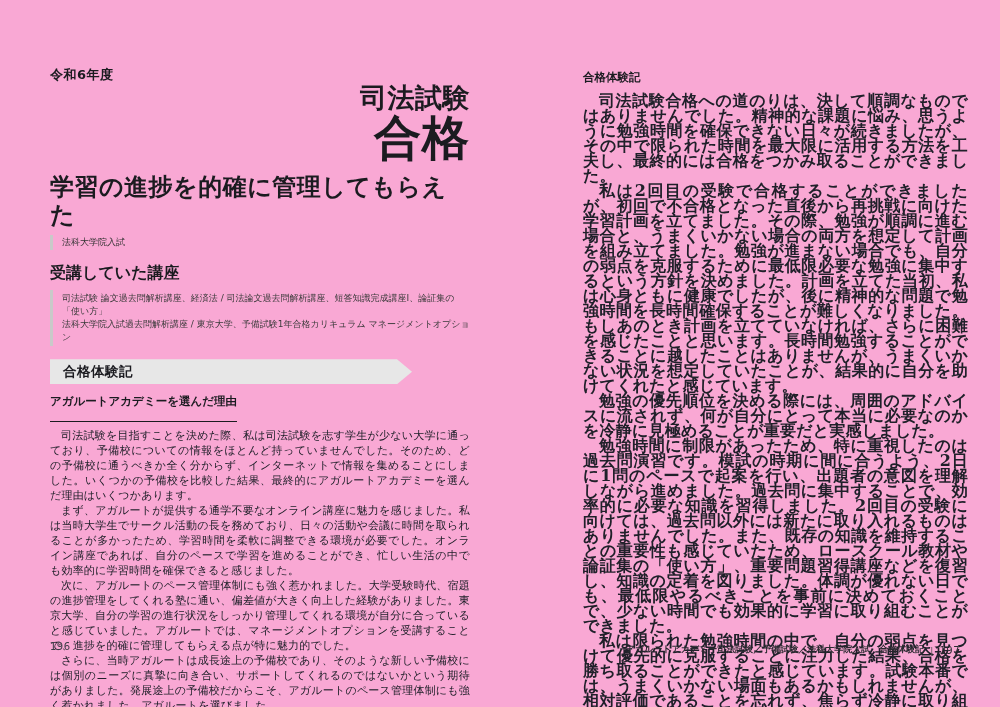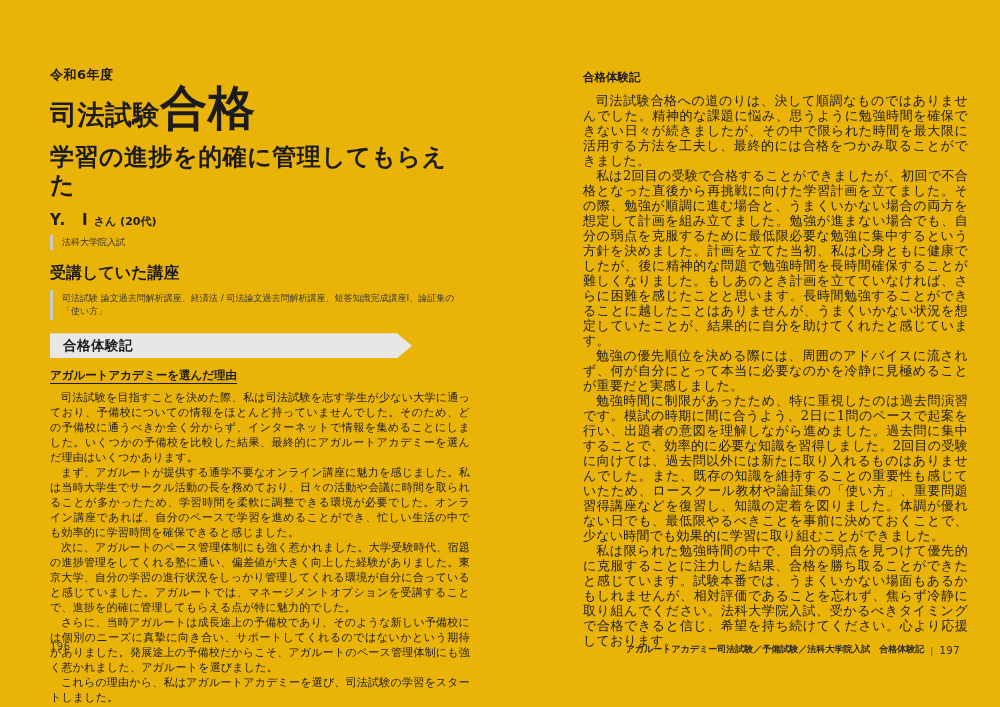--- a/index.html
+++ b/index.html
@@ -4,21 +4,21 @@
 <style>
   html, body {
     margin: 0;
     padding: 0;
     background: #ffffff;
   }
   .spread {
     position: relative;
     width: 1000px;
     height: 707px;
-    background: #eab308;
+    background: #f9a8d4;
     overflow: hidden;
     font-family: "DejaVu Sans", sans-serif;
     color: #1b1b20;
   }
 
   
   .left-page {
     position: absolute;
     left: 50px;
     top: 68px;
@@ -29,20 +29,21 @@
     font-weight: bold;
     letter-spacing: 0.5px;
     line-height: 1.1;
     font-family: "DejaVu Sans", sans-serif;
   }
   .title-row {
     display: flex;
     align-items: flex-end;
     margin-top: 2px;
     line-height: 1;
+    flex-direction: column;
   }
   .title-small {
     font-size: 27px;
     font-weight: bold;
     letter-spacing: 0.5px;
     font-family: "DejaVu Sans", sans-serif;
     padding-bottom: 3px;
   }
   .title-large {
     font-size: 47px;
@@ -108,21 +109,21 @@
     font-weight: bold;
     padding-left: 13px;
     letter-spacing: 0.5px;
   }
   .section-heading {
     margin-top: 10px;
     display: inline-block;
     font-size: 11.5px;
     font-weight: bold;
     border-bottom: 1.5px solid #1b1b20;
-    padding-bottom: 0;
+    padding-bottom: 12px;
   }
   .body-text {
     margin-top: 6px;
     width: 420px;
   }
   .body-text p {
     margin: 0;
     font-family: "DejaVu Serif", serif;
     font-size: 11px;
     line-height: 15px;
@@ -143,26 +144,27 @@
     font-size: 11.5px;
     font-weight: bold;
   }
   .right-body {
     margin-top: 8px;
     width: 385px;
   }
   .right-body p {
     margin: 0;
     font-family: "DejaVu Serif", serif;
-    font-size: 13px;
+    font-size: 16px;
     line-height: 15px;
     text-align: justify;
     text-indent: 1em;
     color: #20202a;
     letter-spacing: 0.2px;
+    font-weight: bold;
   }
 
   
   .footer-left {
     position: absolute;
     left: 50px;
     top: 641px;
     font-size: 10px;
     color: #3c3c46;
     letter-spacing: 0.5px;
@@ -197,31 +199,28 @@
 
     <div class="year-label">令和6年度</div>
 
     <div class="title-row">
       <span class="title-small">司法試験</span>
       <span class="title-large">合格</span>
     </div>
 
     <div class="subtitle">学習の進捗を的確に管理してもらえた</div>
 
-    <div class="person-line">
-      <span class="person-name">Y.　I</span>
-      <span class="person-suffix">さん (20代)</span>
-    </div>
 
     <div class="affiliation">法科大学院入試</div>
 
     <div class="courses-heading">受講していた講座</div>
 
     <div class="courses-block">
       <div class="course-line">司法試験 論文過去問解析講座、経済法 / 司法論文過去問解析講座、短答知識完成講座Ⅰ、論証集の「使い方」</div>
+      <div class="course-line">法科大学院入試過去問解析講座 / 東京大学、予備試験1年合格カリキュラム マネージメントオプション</div>
     </div>
 
     <div class="banner">
       <span class="banner-label">合格体験記</span>
     </div>
 
     <div>
       <span class="section-heading">アガルートアカデミーを選んだ理由</span>
     </div>
 

